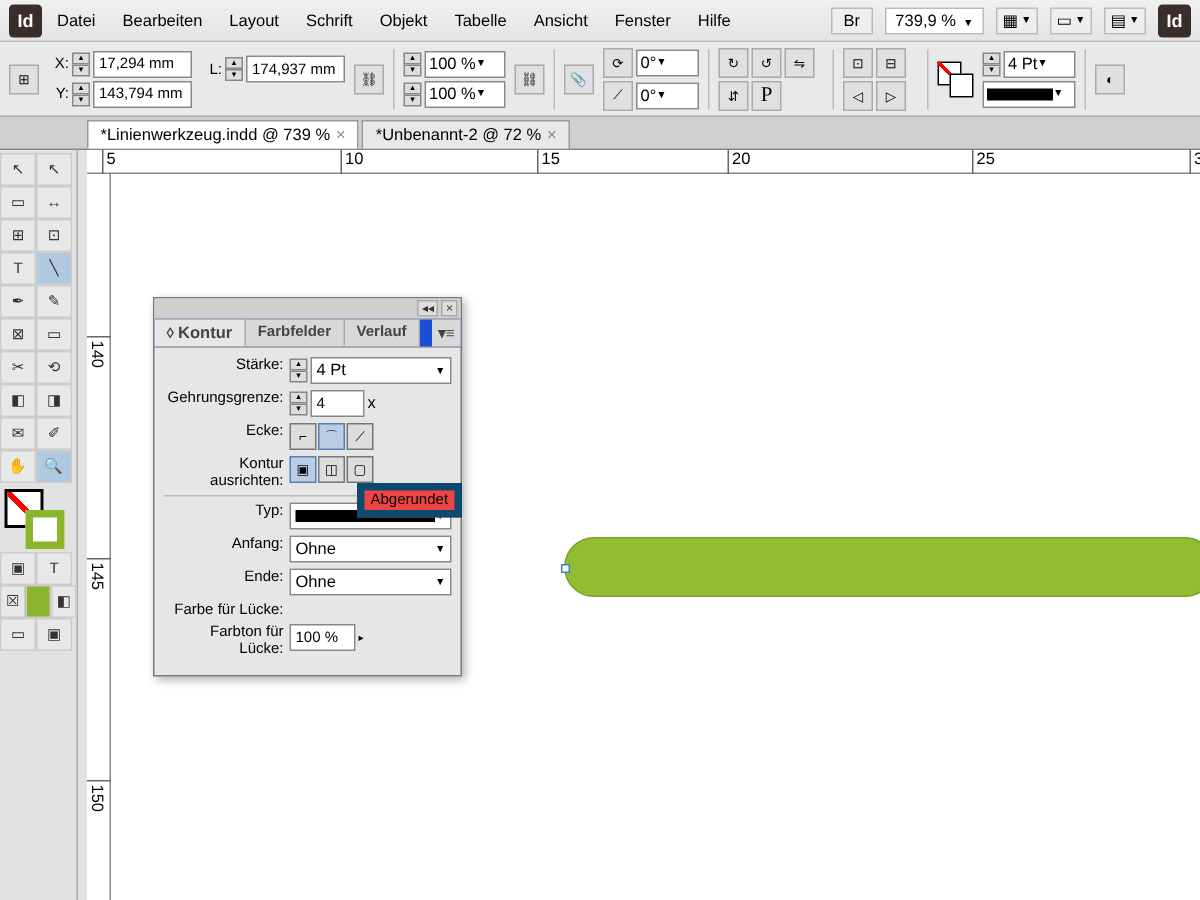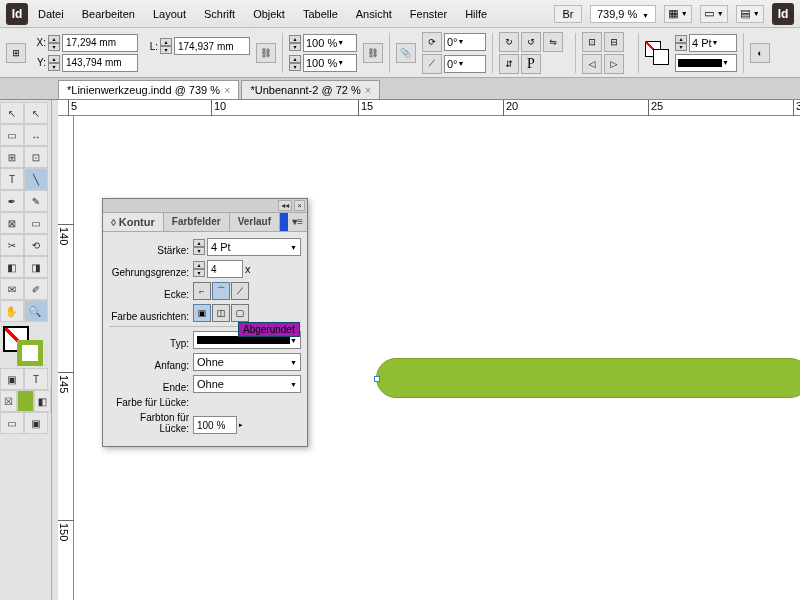--- a/index.html
+++ b/index.html
@@ -13,21 +13,21 @@
   .menu-right { display: flex; align-items: center; gap: 8px; }
   .zoom-label { padding: 2px 6px; border: 1px solid #bbb; background: #fff; font-size: 10px; }
   .small-ico { width: 28px; height: 18px; border: 1px solid #bbb; background: #eee; display: flex; align-items: center; justify-content: center; }
   .dropdown-caret { font-size: 7px; margin-left: 2px; }
   
   
   .controlbar { height: 50px; background: #e9e9e9; border-bottom: 1px solid #aaa; display: flex; align-items: center; padding: 2px 6px; gap: 6px; }
   .coord-group { display: flex; flex-direction: column; gap: 2px; }
   .coord-row { display: flex; align-items: center; gap: 2px; }
   .coord-label { width: 14px; text-align: right; font-size: 10px; }
-  .coord-input { width: 76px; height: 18px; border: 1px solid #888; background: #fff; padding: 0 3px; font-size: 10px; }
+  .coord-input { width: 66px; height: 18px; border: 1px solid #888; background: #fff; padding: 0 3px; font-size: 10px; }
   .spinner { width: 12px; display: flex; flex-direction: column; }
   .spinner div { height: 8px; border: 1px solid #888; background: #ddd; font-size: 6px; text-align: center; line-height: 6px; }
   .vdiv { width: 1px; height: 40px; background: #bbb; }
   .ctrl-btn { width: 20px; height: 20px; border: 1px solid #aaa; background: #e0e0e0; display: flex; align-items: center; justify-content: center; font-size: 9px; }
   .ctrl-sel { height: 18px; border: 1px solid #888; background: #fff; padding: 0 2px; font-size: 10px; display: flex; align-items: center; }
   .swatch-pair { position: relative; width: 24px; height: 24px; }
   .swatch-pair .s1 { position: absolute; width: 16px; height: 16px; border: 1px solid #000; background: #fff; }
   .swatch-pair .s1::after { content:""; position:absolute; left:-1px; top:-1px; right:-1px; bottom:-1px; background: linear-gradient(45deg, transparent 45%, red 45%, red 55%, transparent 55%); }
   .swatch-pair .s2 { position: absolute; width: 16px; height: 16px; border: 1px solid #000; background: #fff; left: 8px; top: 8px; }
   .stroke-black { width: 44px; height: 8px; background: #000; }
@@ -59,31 +59,31 @@
   .sel-handle { position:absolute; width:6px; height:6px; border:1px solid #3b7dd8; background:#fff; }
   
   
   .panel { position: absolute; left: 102px; top: 98px; width: 206px; background: #e6e6e6; border: 1px solid #7a7a7a; box-shadow: 2px 2px 6px rgba(0,0,0,.3); }
   .panel-head { height: 14px; background: #cfcfcf; border-bottom:1px solid #aaa; display:flex; justify-content:flex-end; align-items:center; padding:0 2px; gap:2px;}
   .panel-head span { font-size:8px; color:#333; padding:0 2px; border:1px solid #aaa; background:#ddd;}
   .panel-tabs { display:flex; border-bottom:1px solid #aaa; background:#1d4ed8;}
   .panel-tab { padding:3px 8px; font-size:10px; border-right:1px solid #aaa; background:#d8d8d8; font-weight:bold; color:#444;}
   .panel-tab.active { background:#e6e6e6; }
   .panel-body { padding: 6px 6px 8px 6px; }
-  .prow { display:flex; align-items:flex-end; margin-bottom:4px; }
+  .prow { display:flex; align-items:flex-start; margin-bottom:4px; }
   .prow .plabel { width: 84px; text-align:right; font-size:10px; padding-right:4px; }
   .prow .pfield { flex:1; display:flex; align-items:center; gap:2px; }
   .pinput { height:18px; border:1px solid #888; background:#fff; font-size:10px; padding:0 3px; }
   .pselect { height:18px; border:1px solid #888; background:#fff; font-size:10px; padding:0 3px; flex:1; display:flex; align-items:center; justify-content:space-between;}
   .pcaret { font-size:7px; }
   .btn3 { display:flex; gap:1px; }
   .btn3 .b { width:18px; height:18px; border:1px solid #777; background:#ddd; display:flex; align-items:center; justify-content:center; font-size:9px;}
   .btn3 .b.sel { background:#b8cee6; border-color:#5a7fa8;}
   .typeline { width:100%; height:8px; background:#000; }
-  .tooltip { position:absolute; left:238px; top:222px; background:#a21caf; border:1px solid #0c4a6e; padding:1px 4px; font-size:10px; z-index:50;}
+  .tooltip { position:absolute; left:238px; top:222px; background:#ef4444; border:5px solid #0c4a6e; padding:1px 4px; font-size:10px; z-index:50;}
   .swatch-none { width:14px; height:14px; border:1px solid #333; background:#fff; position:relative; display:inline-block; }
   .swatch-none::after{content:"";position:absolute;inset:0;background:linear-gradient(45deg,transparent 42%,red 42%,red 58%,transparent 58%);}
 </style>
 </head>
 <body>
 
 <div class="menubar">
   <div class="app-icon">Id</div>
   <div class="menu-item"><span>Datei</span></div>
   <div class="menu-item"><span>Bearbeiten</span></div>
@@ -295,23 +295,23 @@
         <div class="tool">◧</div>
       </div>
     <div class="tool-row">
         <div class="tool">▭</div>
         <div class="tool">▣</div>
       </div>
   </div>
 
   <div class="ruler-h">
     <div class="tick" style="left:10px">5</div>
-    <div class="tick" style="left:153px">10</div>
+    <div class="tick" style="left:169px">10</div>
     <div class="tick" style="left:300px">15</div>
-    <div class="tick" style="left:445px">20</div>
+    <div class="tick" style="left:427px">20</div>
     <div class="tick" style="left:590px">25</div>
     <div class="tick" style="left:735px">30</div>
   </div>
   <div class="ruler-v">
     <div class="tick" style="top:108px">140</div>
     <div class="tick" style="top:256px">145</div>
     <div class="tick" style="top:404px">150</div>
   </div>
 
   <div class="canvas">
@@ -361,21 +361,21 @@
         <div class="plabel">Ecke:</div>
         <div class="pfield">
           <div class="btn3">
             <div class="b">⌐</div>
             <div class="b sel">⌒</div>
             <div class="b">⟋</div>
           </div>
         </div>
       </div>
       <div class="prow">
-        <div class="plabel">Farbe ausrichten:</div>
+        <div class="plabel">Kontur ausrichten:</div>
         <div class="pfield">
           <div class="btn3">
             <div class="b sel">▣</div>
             <div class="b">◫</div>
             <div class="b">▢</div>
           </div>
         </div>
       </div>
       <div style="height:1px;background:#bbb;margin:4px 0"></div>
       <div class="prow">

